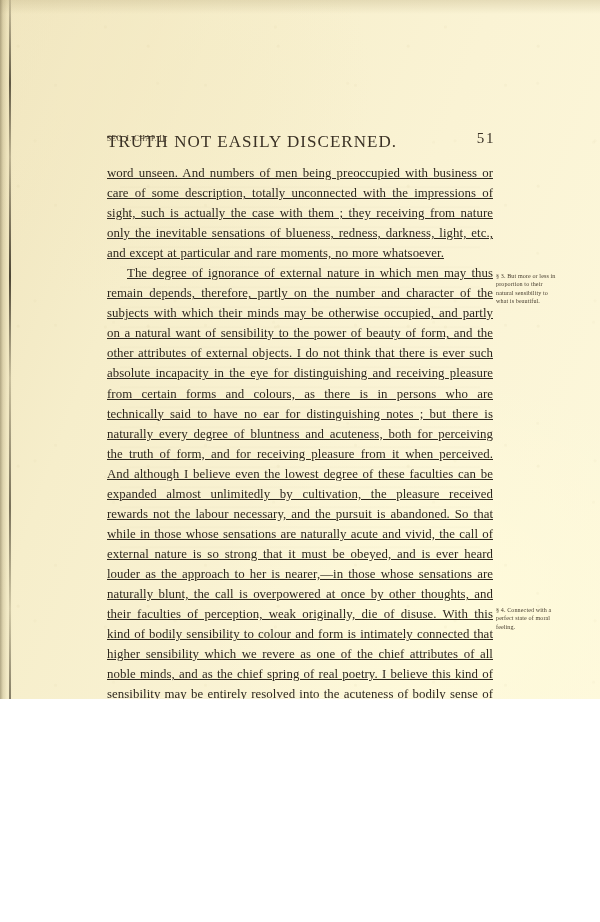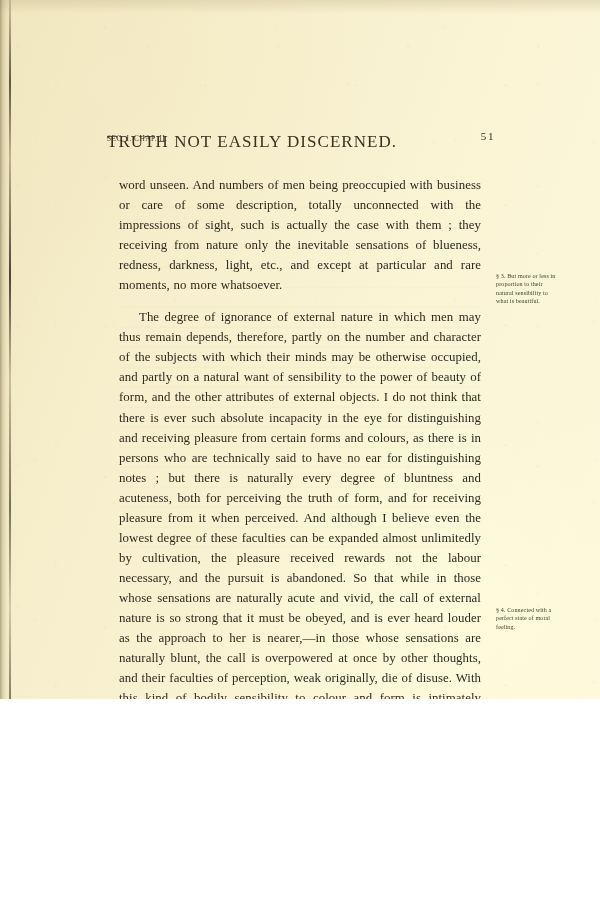--- a/index.html
+++ b/index.html
@@ -92,42 +92,43 @@
     text-align: left;
     font-size: 17px;
     letter-spacing: 1.05px;
     text-transform: uppercase;
     color: #3a3125;
     padding-right: 36px;
   }
   .rh-folio {
     position: absolute;
     right: -2px; top: -4px;
-    font-size: 11px;
+    font-size: 15px;
     letter-spacing: 1.6px;
     color: #3a3125;
     font-family: Liberation Serif, serif;
   }
 
   
   .column {
     position: absolute;
     left: 107px;
     top: 163px;
     width: 386px;
   }
   p.para {
-    margin: 12px;
+    margin: 0;
     text-align: justify;
     text-align-last: left;
     font-size: 12.85px;
     line-height: 20.05px;
     letter-spacing: .05px;
     word-spacing: .6px;
     color: #2e281f;
+    text-decoration: underline;
     -webkit-font-smoothing: antialiased;
   }
   p.para + p.para { margin-top: 0; }
   p.indent { text-indent: 20px; }
 
   
   .marginal {
     position: absolute;
     left: 496px;
     width: 62px;

